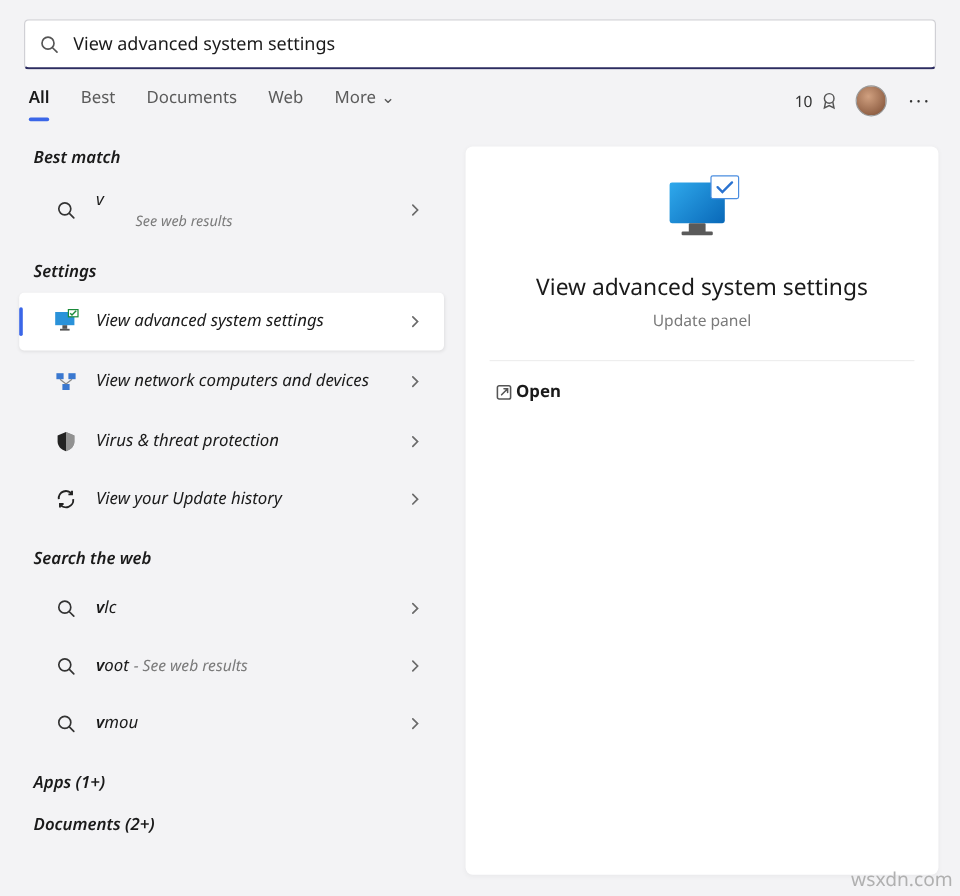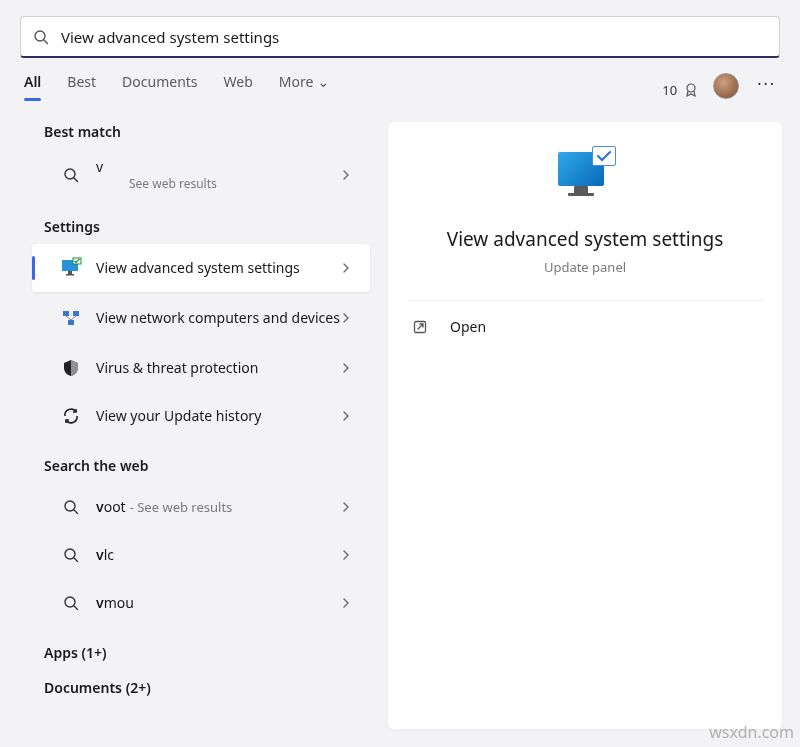--- a/index.html
+++ b/index.html
@@ -51,38 +51,39 @@
   }
   .tab.active { color: #1a1a1a; font-weight: 600; }
   .tab.active::after {
     content: "";
     position: absolute;
     left: 0; right: 0; bottom: -4px;
     height: 3px; background: #3a66e8; border-radius: 2px;
   }
   .tab .chev { margin-left: 4px; }
   .spacer { flex: 1; }
-  .right-tools { display: flex; align-items: flex-end; gap: 14px; }
+  .right-tools { display: flex; align-items: center; gap: 14px; }
   .rewards { display: flex; align-items: center; gap: 6px; color: #333; font-size: 13px; }
   .avatar {
     width: 26px; height: 26px; border-radius: 50%;
     background: radial-gradient(circle at 40% 35%, #d0a080, #7a4a30);
     border: 1px solid #999;
   }
   .ellipsis { font-size: 16px; color: #333; cursor: default; padding: 4px; letter-spacing: 2px; }
 
   .content {
     display: flex;
     margin-top: 18px;
     height: calc(100% - 140px);
   }
   .left-col {
     width: 380px;
-    padding-left: 16px;
+    padding-left: 0;
     overflow: hidden;
+    font-style: italic;
   }
   .section-header {
     font-weight: 600;
     font-size: 14px;
     margin: 16px 0 8px 28px;
     color: #1a1a1a;
   }
   .section-header:first-child { margin-top: 0; }
   .result-item {
     display: flex;
@@ -163,21 +164,21 @@
   .preview-sub {
     margin-top: 6px;
     font-size: 13px;
     color: #7a7a7a;
   }
   .action-row {
     display: flex; align-items: center;
     padding: 16px 4px;
     cursor: default;
   }
-  .action-row .label { margin-left: 22px; font-size: 14px; color: #1a1a1a; }
+  .action-row .label { margin-left: 2px; font-size: 14px; color: #1a1a1a; font-weight: bold; }
 
   .watermark {
     position: absolute; right: 6px; bottom: 4px;
     font-size: 16px; color: #b0b0b0;
   }
 </style>
 </head>
 <body>
 
 <div class="search-bar">
@@ -305,36 +306,36 @@
     <div class="section-header">Search the web</div>
 
     <div class="result-item web-item">
       <div class="result-icon">
         <svg width="16" height="16" viewBox="0 0 16 16">
             <circle cx="7" cy="7" r="5" stroke="#333" stroke-width="1.4" fill="none"></circle>
             <line x1="11" y1="11" x2="14.5" y2="14.5" stroke="#333" stroke-width="1.4" stroke-linecap="round"></line>
           </svg>
       </div>
       <div class="result-text">
-        <span class="result-title"><b>v</b><span>oot</span><span class="suffix">- See web results</span></span>
+        <span class="result-title"><b>v</b><span>lc</span></span>
       </div>
       <svg class="chevron" width="12" height="12" viewBox="0 0 12 12">
           <path d="M4 2 L8 6 L4 10" stroke="#6a6a6a" stroke-width="1.4" fill="none" stroke-linecap="round"></path>
         </svg>
     </div>
 
     <div class="result-item web-item">
       <div class="result-icon">
         <svg width="16" height="16" viewBox="0 0 16 16">
             <circle cx="7" cy="7" r="5" stroke="#333" stroke-width="1.4" fill="none"></circle>
             <line x1="11" y1="11" x2="14.5" y2="14.5" stroke="#333" stroke-width="1.4" stroke-linecap="round"></line>
           </svg>
       </div>
       <div class="result-text">
-        <span class="result-title"><b>v</b><span>lc</span></span>
+        <span class="result-title"><b>v</b><span>oot</span><span class="suffix">- See web results</span></span>
       </div>
       <svg class="chevron" width="12" height="12" viewBox="0 0 12 12">
           <path d="M4 2 L8 6 L4 10" stroke="#6a6a6a" stroke-width="1.4" fill="none" stroke-linecap="round"></path>
         </svg>
     </div>
 
     <div class="result-item web-item">
       <div class="result-icon">
         <svg width="16" height="16" viewBox="0 0 16 16">
             <circle cx="7" cy="7" r="5" stroke="#333" stroke-width="1.4" fill="none"></circle>

